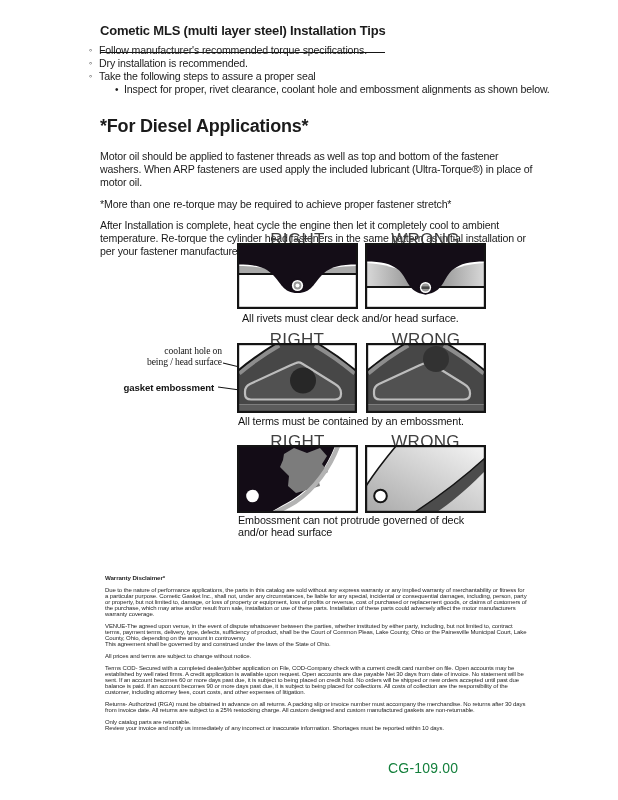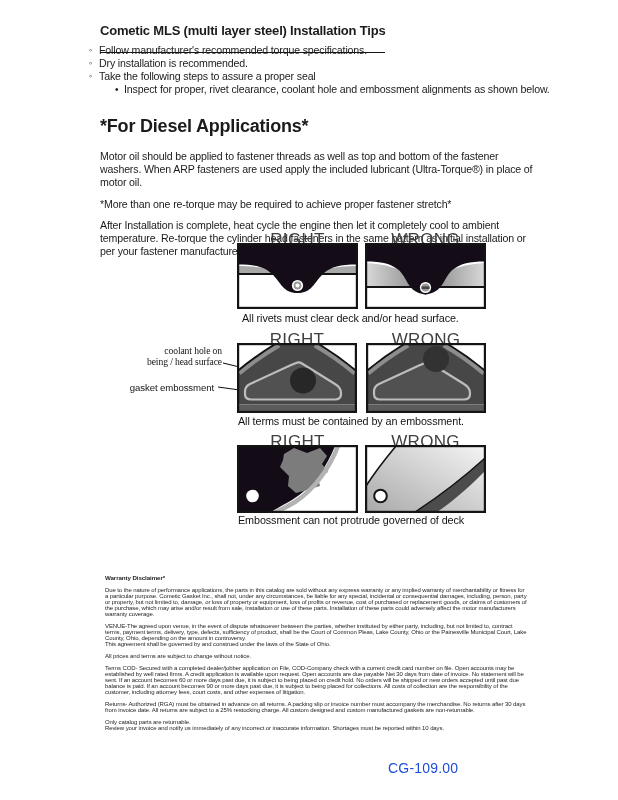--- a/index.html
+++ b/index.html
@@ -22,33 +22,33 @@
   .dlabel{position:absolute;width:121px;text-align:center;font-size:17px;letter-spacing:0.3px;color:#404040;}
   .dbox{position:absolute;}
   .dbox svg{display:block;}
   .caption{position:absolute;font-size:10.8px;letter-spacing:-0.1px;color:#141414;}
   .ann{position:absolute;width:110px;text-align:right;font-size:9.6px;line-height:11px;letter-spacing:-0.1px;color:#141414;}
   .leader-svg{position:absolute;left:214px;top:358px;}
   .legal{position:absolute;left:105px;top:575px;width:424px;font-size:6px;line-height:6.15px;letter-spacing:-0.1px;color:#262626;}
   .legal .lh{font-size:6.2px;font-weight:bold;margin:0 0 5.5px 0;}
   .legal p{margin:0 0 5.5px 0;}
   .legal p.tight{margin-bottom:0;}
-  .pagenum{position:absolute;left:388px;top:760px;font-size:14px;letter-spacing:0.2px;color:#1d4ed8;}
+  .pagenum{position:absolute;left:388px;top:760px;font-size:14px;letter-spacing:0.2px;color:#15803d;}
   
   .lbl-r1R{left:237px;top:230px;} .lbl-r1W{left:365px;top:230px;}
   .box-r1R{left:237px;top:243px;} .box-r1W{left:365px;top:243px;}
   .cap-r1{left:242px;top:312px;}
   .lbl-r2R{left:237px;top:330px;width:120px;} .lbl-r2W{left:366px;top:330px;width:120px;}
   .box-r2R{left:237px;top:343px;} .box-r2W{left:366px;top:343px;}
   .cap-r2{left:238px;top:415px;}
   .lbl-r3R{left:237px;top:432px;} .lbl-r3W{left:365px;top:432px;}
   .box-r3R{left:237px;top:445px;} .box-r3W{left:365px;top:445px;}
   .cap-r3{left:238px;top:514px;line-height:12.2px;}
   .ann1{left:112px;top:345px;font-family:Liberation Serif, serif;}
-  .ann2{left:104px;top:382px;}
+  .ann2{left:104px;top:382px;font-weight:bold;}
 </style>
 </head>
 <body>
 
 <div class="page">
 
   <div class="title">Cometic MLS (multi layer steel) Installation Tips</div>
 
   <div class="bullets">
     <div class="b-row">
@@ -195,20 +195,21 @@
       <path d="M31,1 C21,13 10,27 1,41" stroke="#141414" stroke-width="1.6" fill="none"></path>
       <path d="M120,13 C97,34 73,52 50,67 L72,67 C90,55 107,39 120,26 Z" fill="#4c4c4c"></path>
       <path d="M120,13 C97,34 73,52 50,67" stroke="#141414" stroke-width="1.4" fill="none"></path>
       <circle cx="15.5" cy="51" r="6.3" fill="#ffffff" stroke="#141414" stroke-width="2"></circle>
       <rect x="1" y="1" width="119" height="66" fill="none" stroke="#141414" stroke-width="2.4"></rect>
     </svg>
   </div>
 
   <div class="caption cap-r3">
     <div>Embossment can not protrude governed of deck</div>
+    <div>and/or head surface</div>
   </div>
 
   <div class="legal">
     <p class="lh">Warranty Disclaimer*</p>
     <p>Due to the nature of performance applications, the parts in this catalog are sold without any express warranty or any implied warranty of merchantability or fitness for a particular purpose.  Cometic Gasket Inc., shall not, under any circumstances, be liable for any special, incidental or consequential damages, including, person, party or property, but not limited to, damage, or loss of property or equipment, loss of profits or revenue, cost of purchased or replacement goods, or claims of customers of the purchase, which may arise and/or result from sale, installation or use of these parts.  Installation of these parts could adversely affect the motor manufacturers warranty coverage.</p>
     <p class="tight">VENUE-The agreed upon venue, in the event of dispute whatsoever between the parties, whether instituted by either party, including, but not limited to, contract terms, payment terms, delivery, type, defects, sufficiency of product, shall be the Court of Common Pleas, Lake County, Ohio or the Painesville Municipal Court, Lake County, Ohio, depending on the amount in controversy.</p>
     <p>This agreement shall be governed by and construed under the laws of the State of Ohio.</p>
     <p>All prices and terms are subject to change without notice.</p>
     <p>Terms COD- Secured with a completed dealer/jobber application on File, COD-Company check with a current credit card number on file.  Open accounts may be established by well rated firms.  A credit application is available upon request.  Open accounts are due payable Net 30 days from date of invoice.  No statement will be sent.  If an account becomes 60 or more days past due, it is subject to being placed on credit hold.  No orders will be shipped or new orders accepted until past due balance is paid.  If an account becomes 90 or more days past due, it is subject to being placed for collections.  All costs of collection are the responsibility of the customer, including attorney fees, court costs, and other expenses of litigation.</p>
     <p>Returns- Authorized (RGA) must be obtained in advance on all returns.  A packing slip or invoice number must accompany the merchandise.  No returns after 30 days from invoice date.  All returns are subject to a 25% restocking charge.  All custom designed and custom manufactured gaskets are non-returnable.</p>

